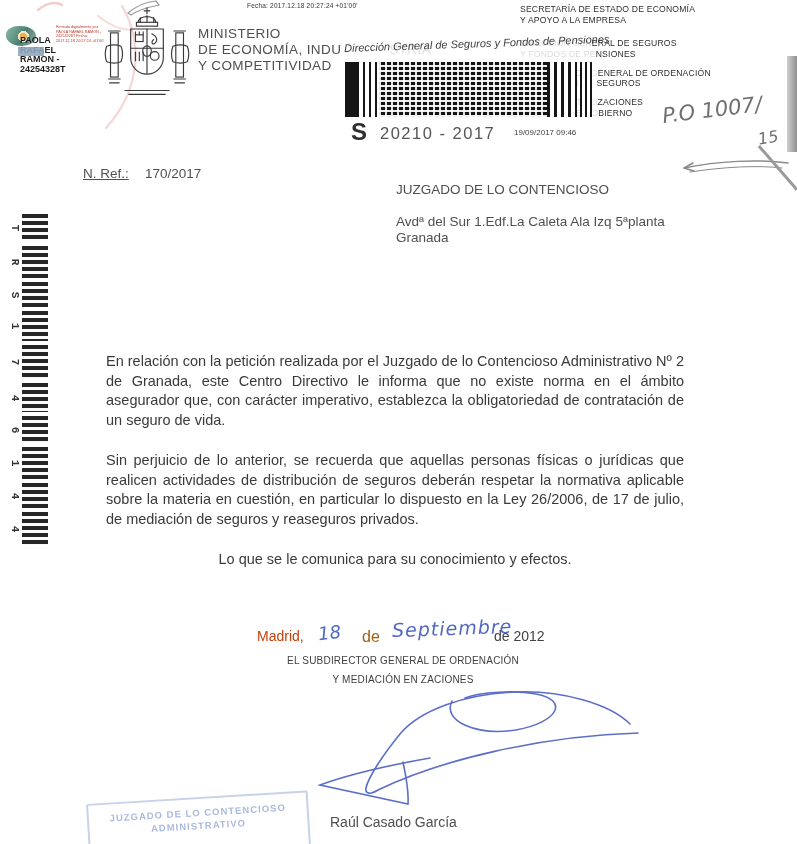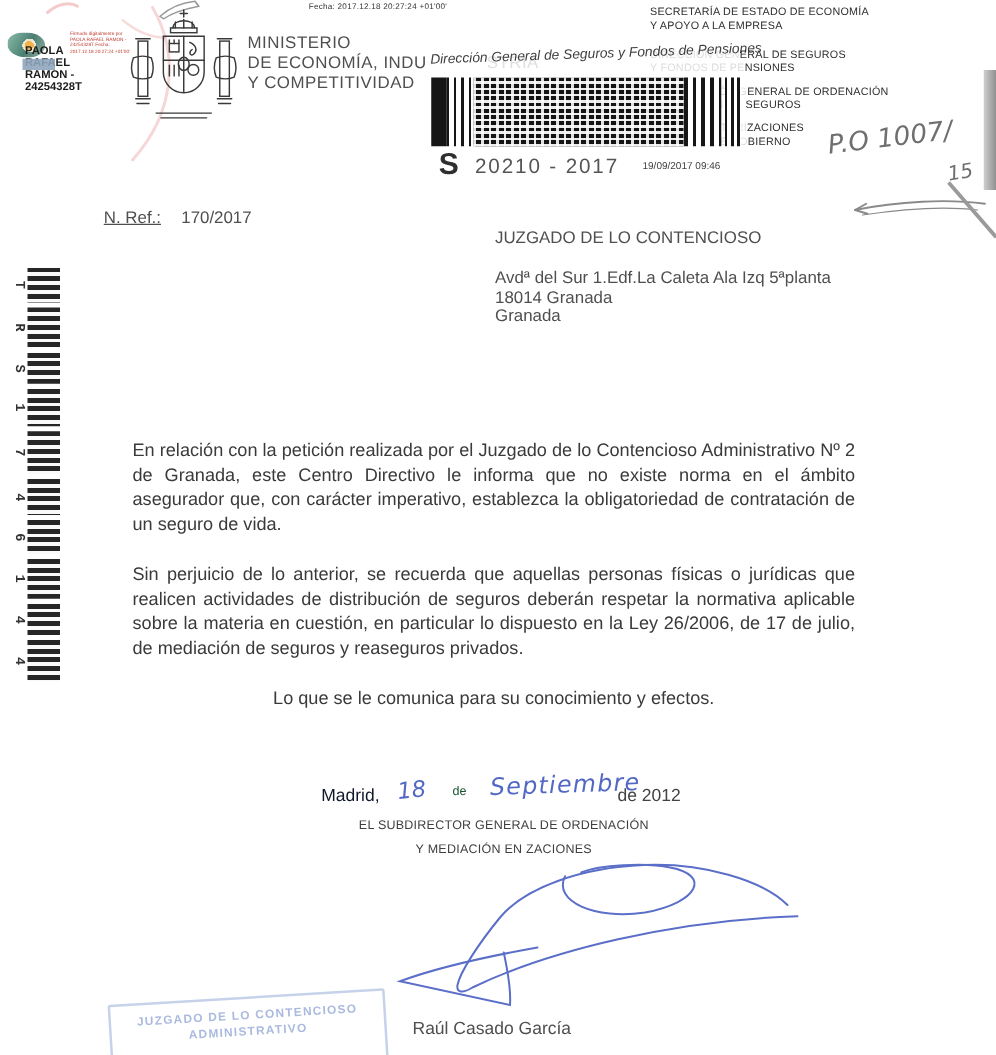--- a/index.html
+++ b/index.html
@@ -73,22 +73,22 @@
   .lb-bars{width:26px;background:repeating-linear-gradient(180deg,#262626 0 4px,#fafafa 4px 7px);}
   .h0{height:28px;}.h1{height:32px;}.h2{height:25px;}.h3{height:30px;}.h4{height:34px;}
   .h5{height:29px;}.h6{height:27px;}.h7{height:32px;}.h8{height:25px;}.h9{height:33px;}
 
   
   .body-text{left:106px;top:344px;width:578px;font-size:14.5px;line-height:19.7px;color:#3a3a3a;}
   .body-text p{margin:8px 0 20px 0;text-align:justify;}
   .body-text p.last{text-align:center;margin-top:14px;}
 
   
-  .close-city{left:257px;top:628px;font-size:14px;color:#0f172a;}
-  .close-de1{left:362px;top:628px;font-size:10px;color:#14532d;}
+  .close-city{left:257px;top:628px;font-size:14px;color:#c2410c;}
+  .close-de1{left:362px;top:628px;font-size:16px;color:#a16207;}
   .close-de2{left:494px;top:628px;font-size:14px;color:#424242;}
   .hw{color:#5268c4;font-family:"DejaVu Sans",sans-serif;font-style:italic;}
   .hw-day{left:318px;top:622px;font-size:18px;transform:rotate(-6deg);}
   .hw-month{left:392px;top:617px;font-size:19px;transform:rotate(-2deg);letter-spacing:1px;}
   .close-title{left:173px;top:652px;width:460px;text-align:center;font-size:10px;
      line-height:18.5px;color:#3f3f3f;letter-spacing:.2px;}
   .sig-scribble{left:290px;top:686px;}
   .signer-name{left:330px;top:814px;font-size:14px;color:#4f4f4f;}
 
   
@@ -192,21 +192,20 @@
   <div class="abs edge-band"></div>
   <div class="abs edge-diag"></div>
 
   <div class="abs nref-label">N. Ref.:</div>
   <div class="abs nref-value">170/2017</div>
 
   <div class="abs recipient">
     <div>JUZGADO DE LO CONTENCIOSO</div>
     <div class="sp"></div>
     <div>Avdª del Sur 1.Edf.La Caleta Ala Izq 5ªplanta</div>
-    <div>18014 Granada</div>
     <div>Granada</div>
   </div>
 
   <div class="abs left-barcode">
     <div class="lb-group">
         <span class="lb-char">T</span>
         <span class="lb-bars h0"></span>
       </div>
     <div class="lb-group">
         <span class="lb-char">R</span>

